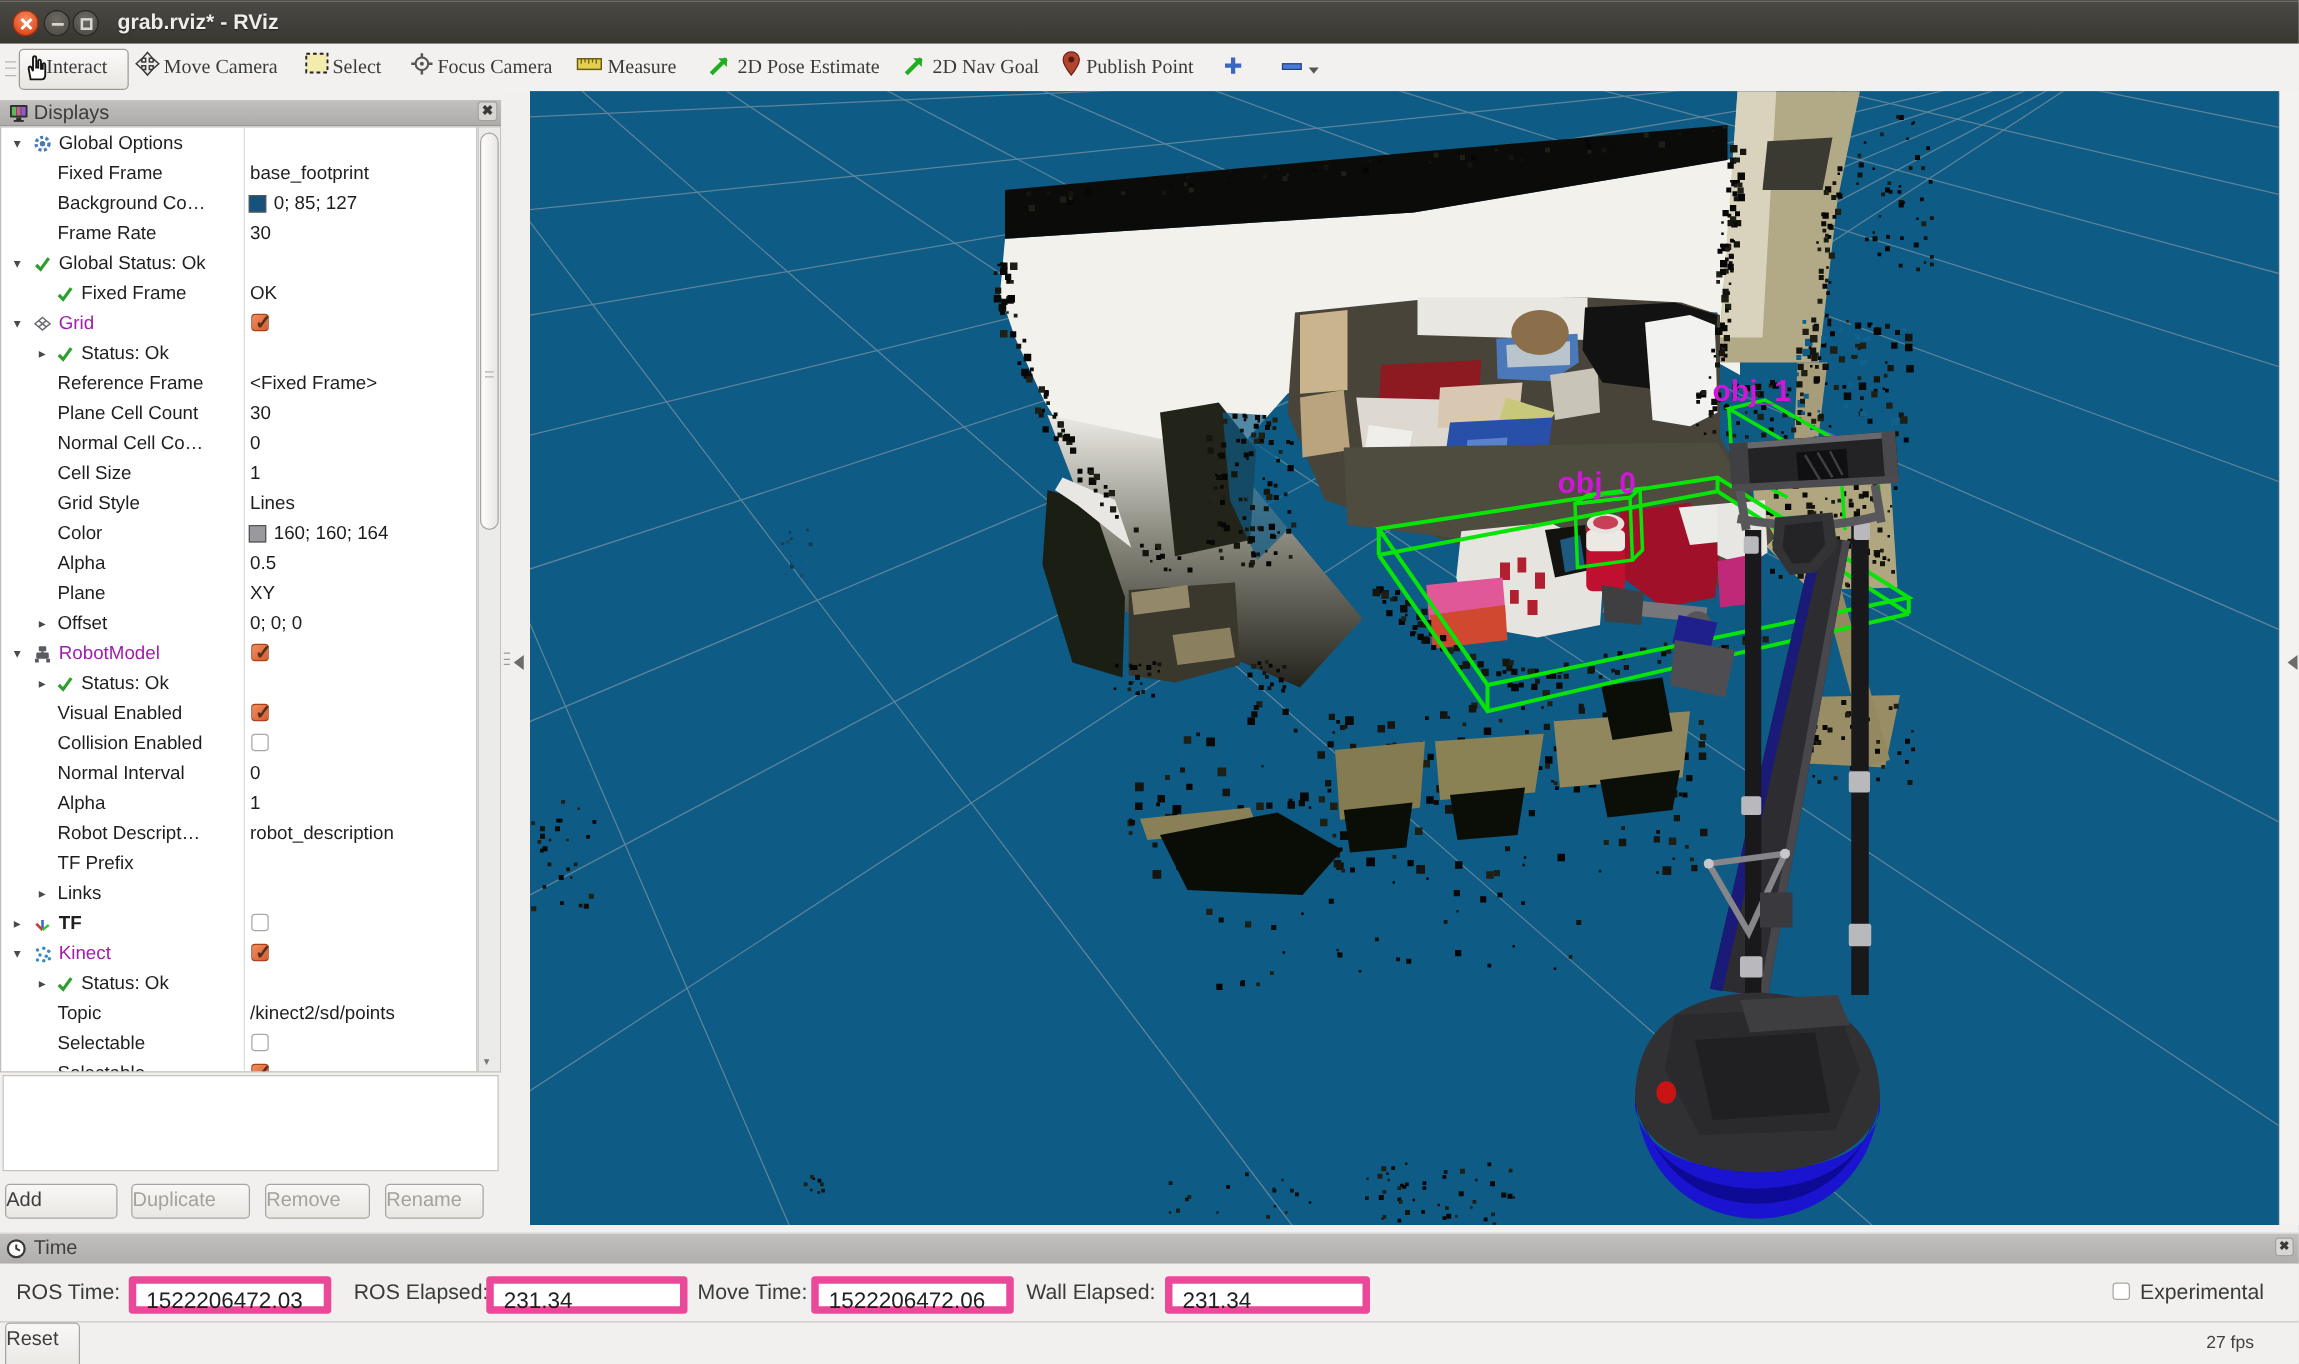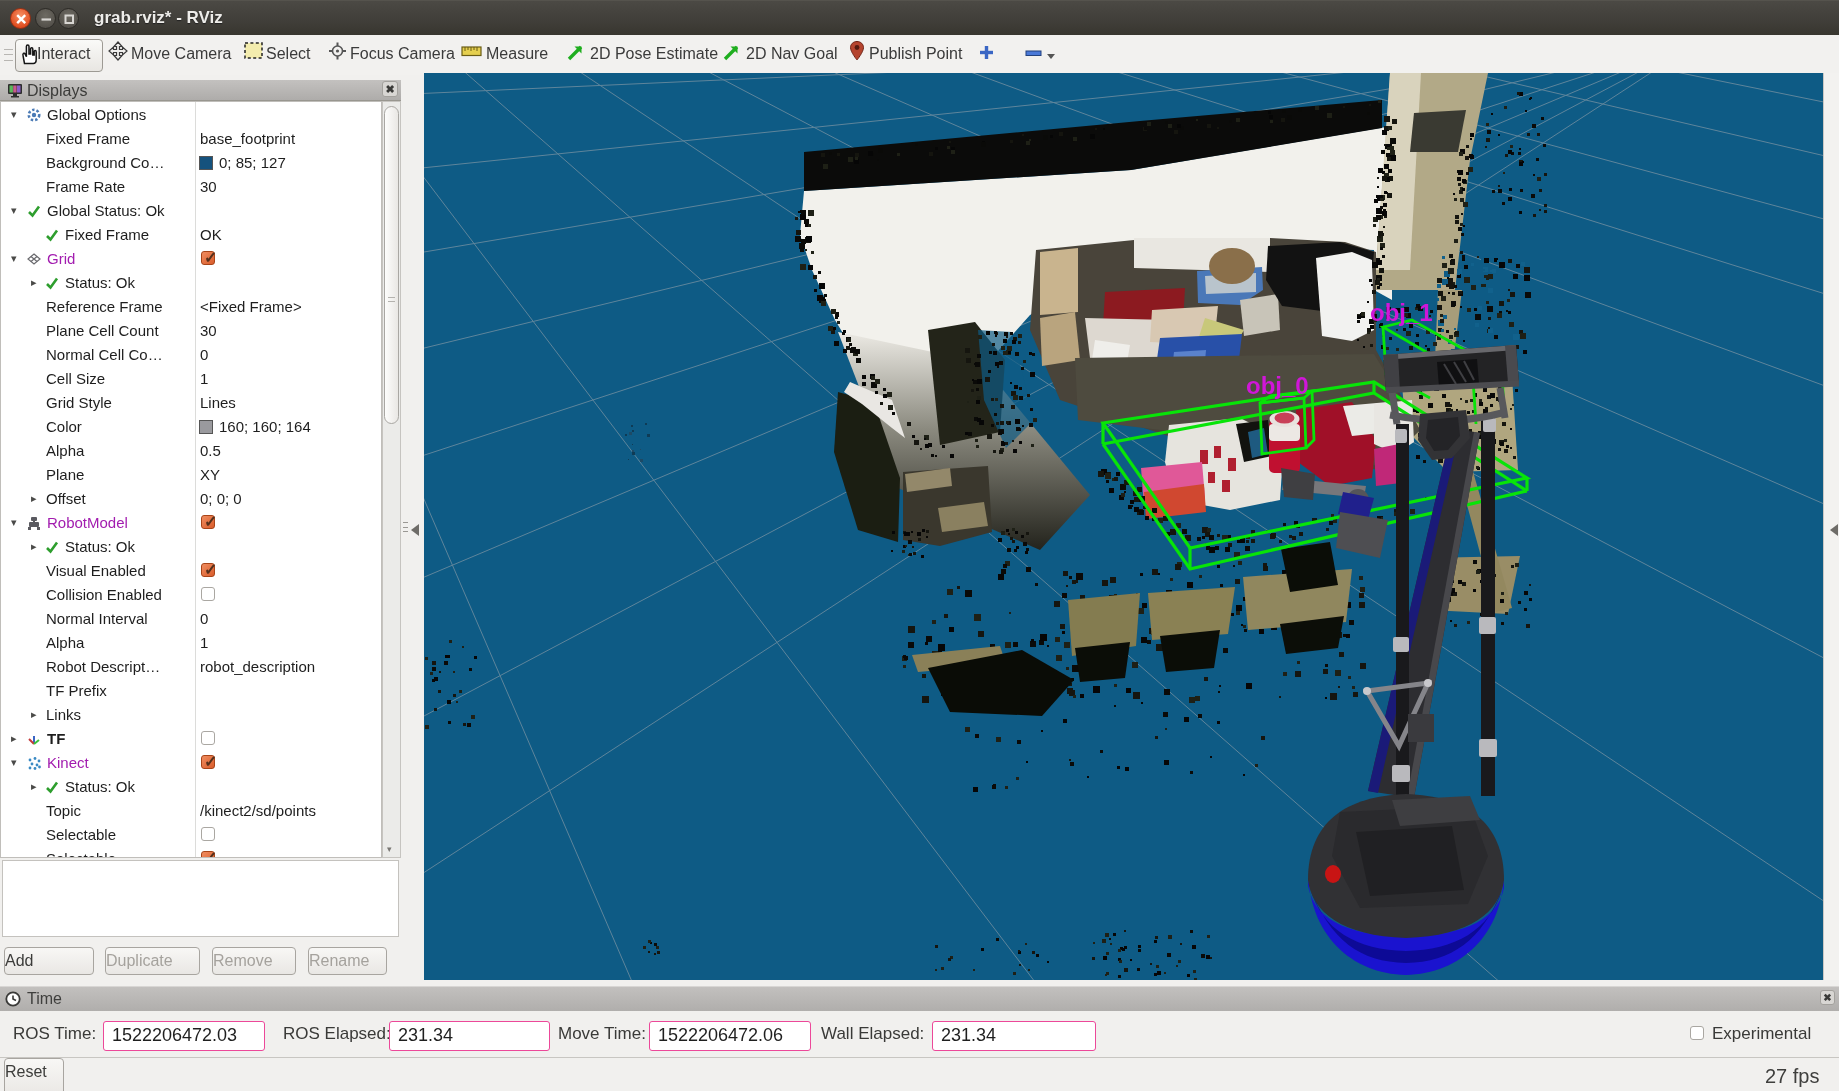--- a/index.html
+++ b/index.html
@@ -6,21 +6,21 @@
 #titlebar { position:absolute; left:0; top:0; width:1839px; height:35px;
   background:linear-gradient(#4b4944,#403e39 60%,#38362f); border-top:1px solid #55534d; }
 #titlebar .btn { position:absolute; top:7px; width:21px; height:21px; border-radius:50%; }
 #b-close { left:10px; background:radial-gradient(circle at 50% 35%, #f58f63, #df4b1e 75%); border:1px solid #9c2f12; }
 #b-min, #b-max { background:radial-gradient(circle at 50% 35%, #6e6b63, #53504a 75%); border:1px solid #2c2a26; }
 #b-min { left:35px; }
 #b-max { left:58px; }
 #title-text { position:absolute; left:94px; top:7px; color:#eeedea; font-size:17px; font-weight:bold; text-shadow:0 1px 1px #222; }
 #toolbar { position:absolute; left:0; top:35px; width:1839px; height:40px; background:#f2f1ef; }
 #interact-btn { position:absolute; left:15px; top:4px; width:88px; height:33px; border:1px solid #9d9a94; border-radius:4px; background:linear-gradient(#fafaf8,#e8e6e2); }
-.tbtxt { position:absolute; top:10px; font-size:16px; color:#3b3b3b; }
+.tbtxt { position:absolute; top:10px; font-size:16px; color:#3b3b3b;font-family:Liberation Serif, serif; }
 .tbicons { position:absolute; left:0; top:0; }
 #dragbar { position:absolute; left:4px; top:14px; width:9px; height:12px;
   border-top:1px solid #b8b6b2; border-bottom:1px solid #b8b6b2; }
 #dragbar div { margin-top:4px; height:1px; background:#b8b6b2; }
 
 #dpanel { position:absolute; left:0; top:80px; width:401px; height:903px; background:#f1f0ee; }
 #dtitle { position:absolute; left:0; top:0; width:401px; height:21px; background:linear-gradient(#c3c1bf,#aeacaa); border-bottom:1px solid #98968f; }
 #dtitle .txt { position:absolute; left:27px; top:2px; font-size:16px; color:#3c3c3a; }
 #dtitle .x { position:absolute; right:3px; top:1px; width:16px; height:16px; background:#d8d6d3; border:1px solid #a3a19d; border-radius:3px; font-size:11px; color:#3a3a38; text-align:center; line-height:14px; font-weight:bold; }
 #dtree { position:absolute; left:0; top:21px; width:382px; height:757px; background:#fff; border:1px solid #c0beba; overflow:hidden; }
@@ -45,24 +45,24 @@
 #splitR { position:absolute; left:1823px; top:73px; width:16px; height:907px; background:#f3f2f0; border-left:1px solid #cac8c4; }
 .splarrow { position:absolute; width:0; height:0; border-top:6px solid transparent; border-bottom:6px solid transparent; border-right:8px solid #6e6c68; }
 
 #viewport { position:absolute; left:424px; top:73px; width:1399px; height:907px; background:#0e5b85; }
 
 #timebar { position:absolute; left:0; top:986px; width:1839px; height:25px; background:linear-gradient(#c2c0be,#b0aeac); border-top:1px solid #d8d6d4; }
 #timebar .txt { position:absolute; left:27px; top:3px; font-size:16px; color:#3f3f3d; }
 #timebar .x { position:absolute; right:4px; top:3px; width:15px; height:15px; background:#d8d6d3; border:1px solid #a3a19d; border-radius:3px; font-size:10px; color:#3a3a38; text-align:center; line-height:13px; font-weight:bold; }
 #timerow { position:absolute; left:0; top:1011px; width:1839px; height:46px; background:#f1f0ee; }
 #timerow .lbl { position:absolute; top:13px; font-size:17px; color:#3a3a38; }
-#timerow .inp { position:absolute; top:10px; height:30px; background:#fff; border:1px solid #ec4899; border-radius:3px; font-size:18px; color:#1f1f1f; padding:3px 0 0 8px; }
+#timerow .inp { position:absolute; top:10px; height:30px; background:#fff; border:6px solid #ec4899; border-radius:3px; font-size:18px; color:#1f1f1f; padding:3px 0 0 8px; }
 #statusbar { position:absolute; left:0; top:1057px; width:1839px; height:34px; background:#f1f0ee; border-top:1px solid #c8c6c2; }
 #statusbar .msg { position:absolute; left:74px; top:8px; font-size:16.5px; color:#3a3a38; }
-#statusbar .fps { position:absolute; left:1765px; top:7px; font-size:20px; color:#3f3f3d; }
+#statusbar .fps { position:absolute; left:1765px; top:7px; font-size:14px; color:#3f3f3d; }
 #expbox { position:absolute; left:1690px; top:15px; width:14px; height:14px; background:#fff; border:1px solid #aaa7a2; border-radius:3px; }
 </style></head>
 <body>
 <div id="titlebar">
   <div class="btn" id="b-close"><svg width="21" height="21">
         <path d="M6.2,6.2 L14.2,14.2 M14.2,6.2 L6.2,14.2" stroke="#fff" stroke-width="2.4"></path>
       </svg></div>
   <div class="btn" id="b-min"><svg width="21" height="21">
         <path d="M5.5,10.5 L15,10.5" stroke="#d8d6d2" stroke-width="2.2"></path>
       </svg></div>

